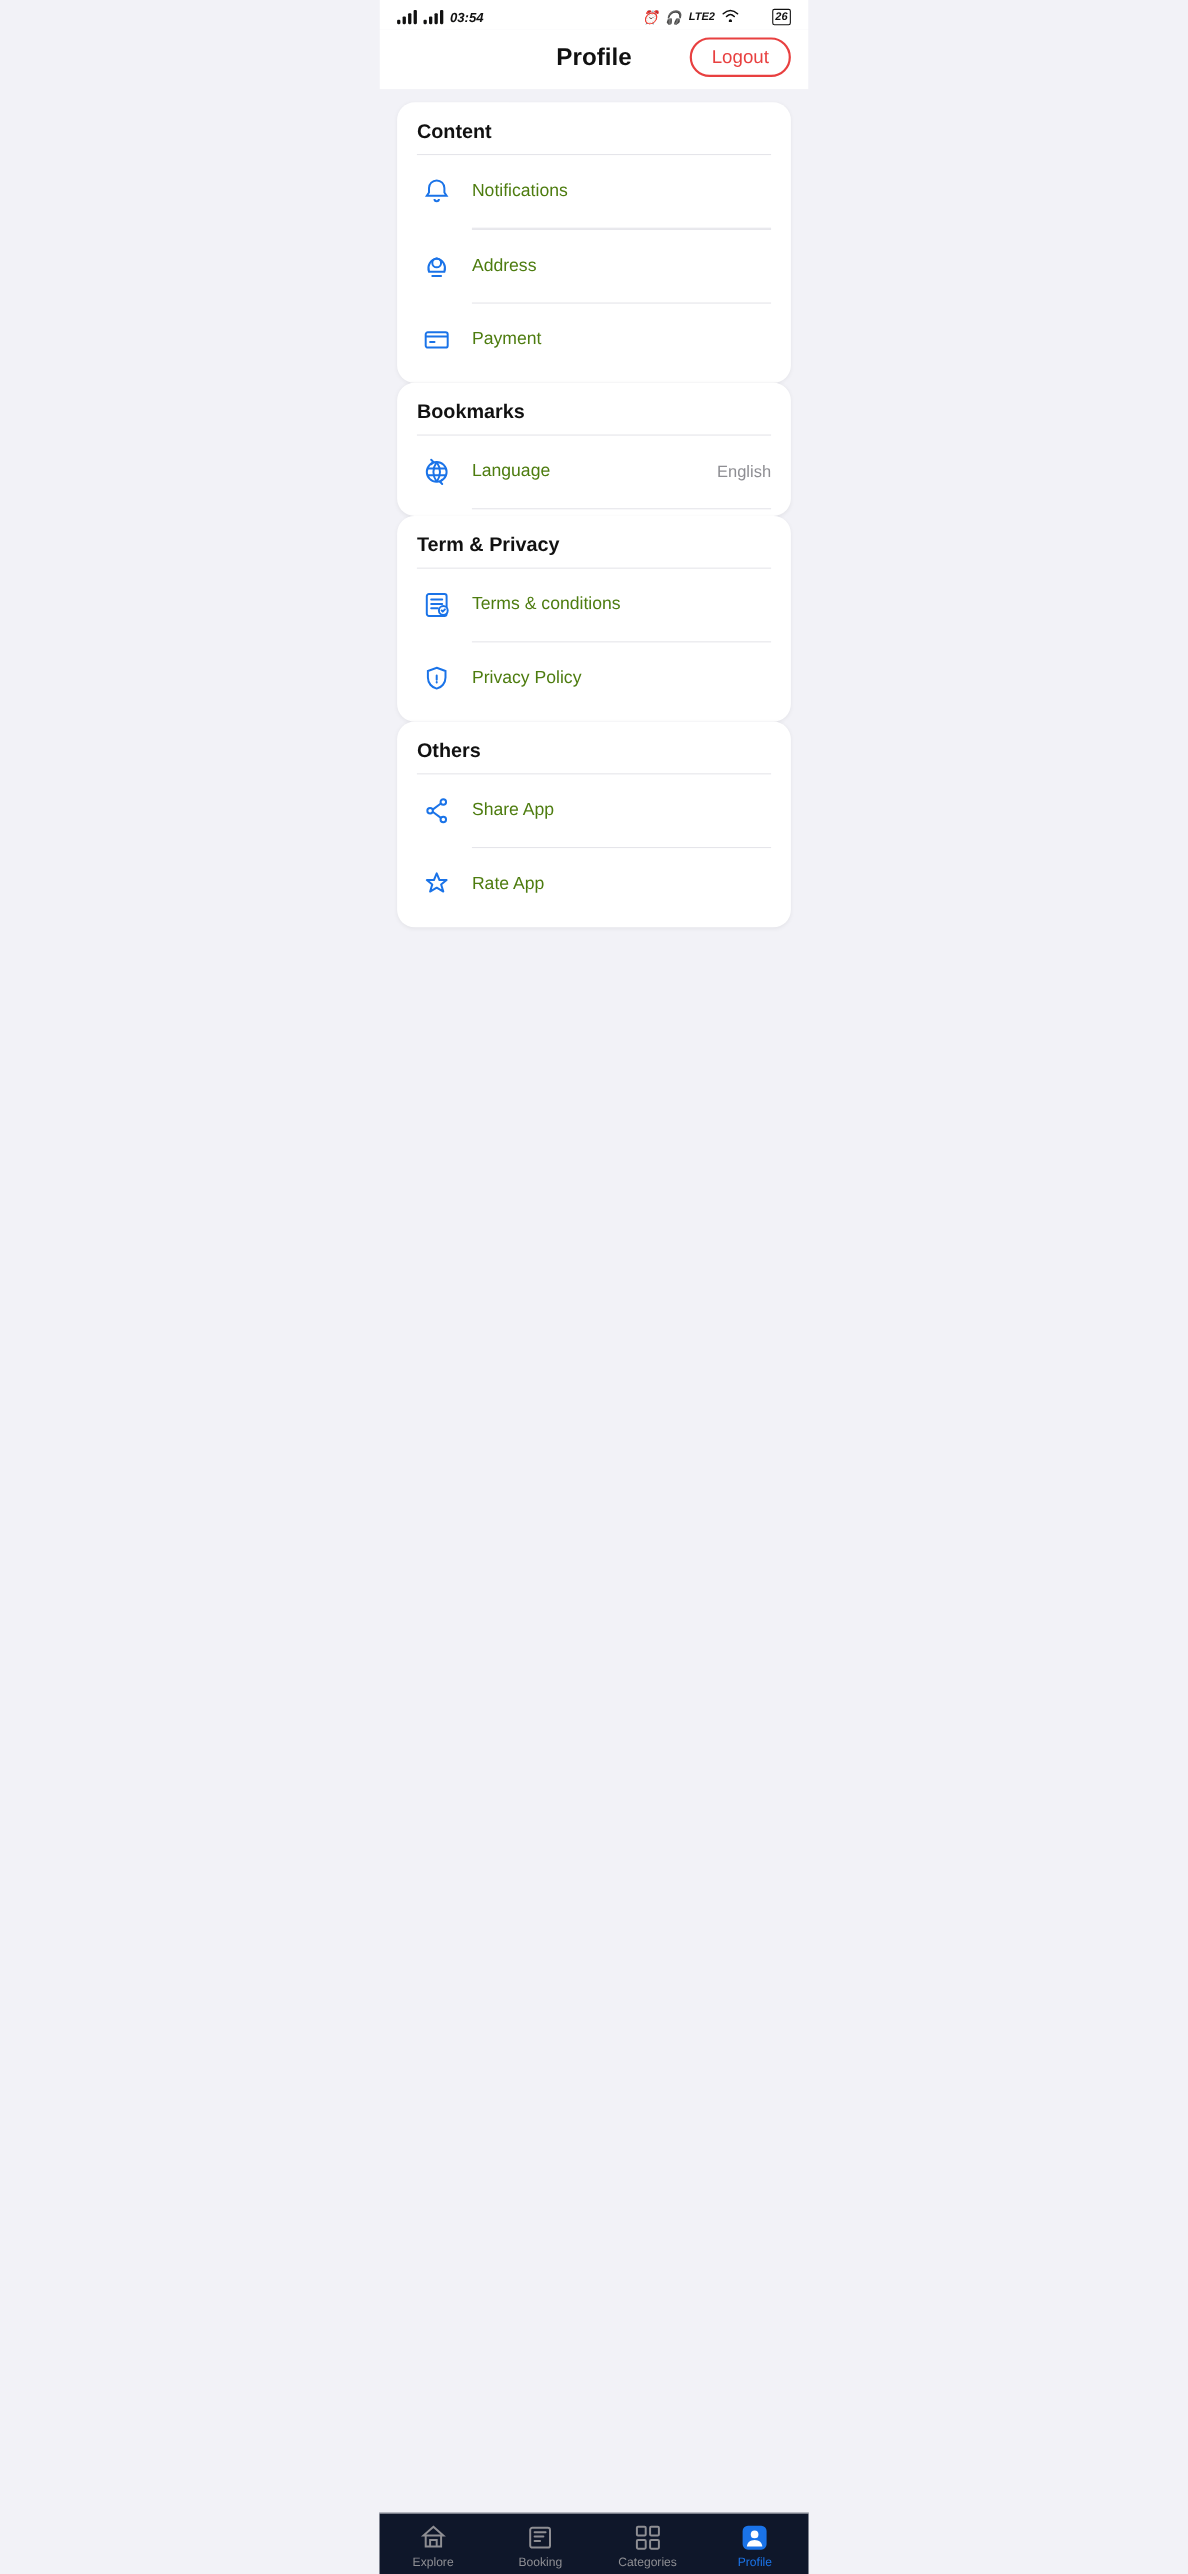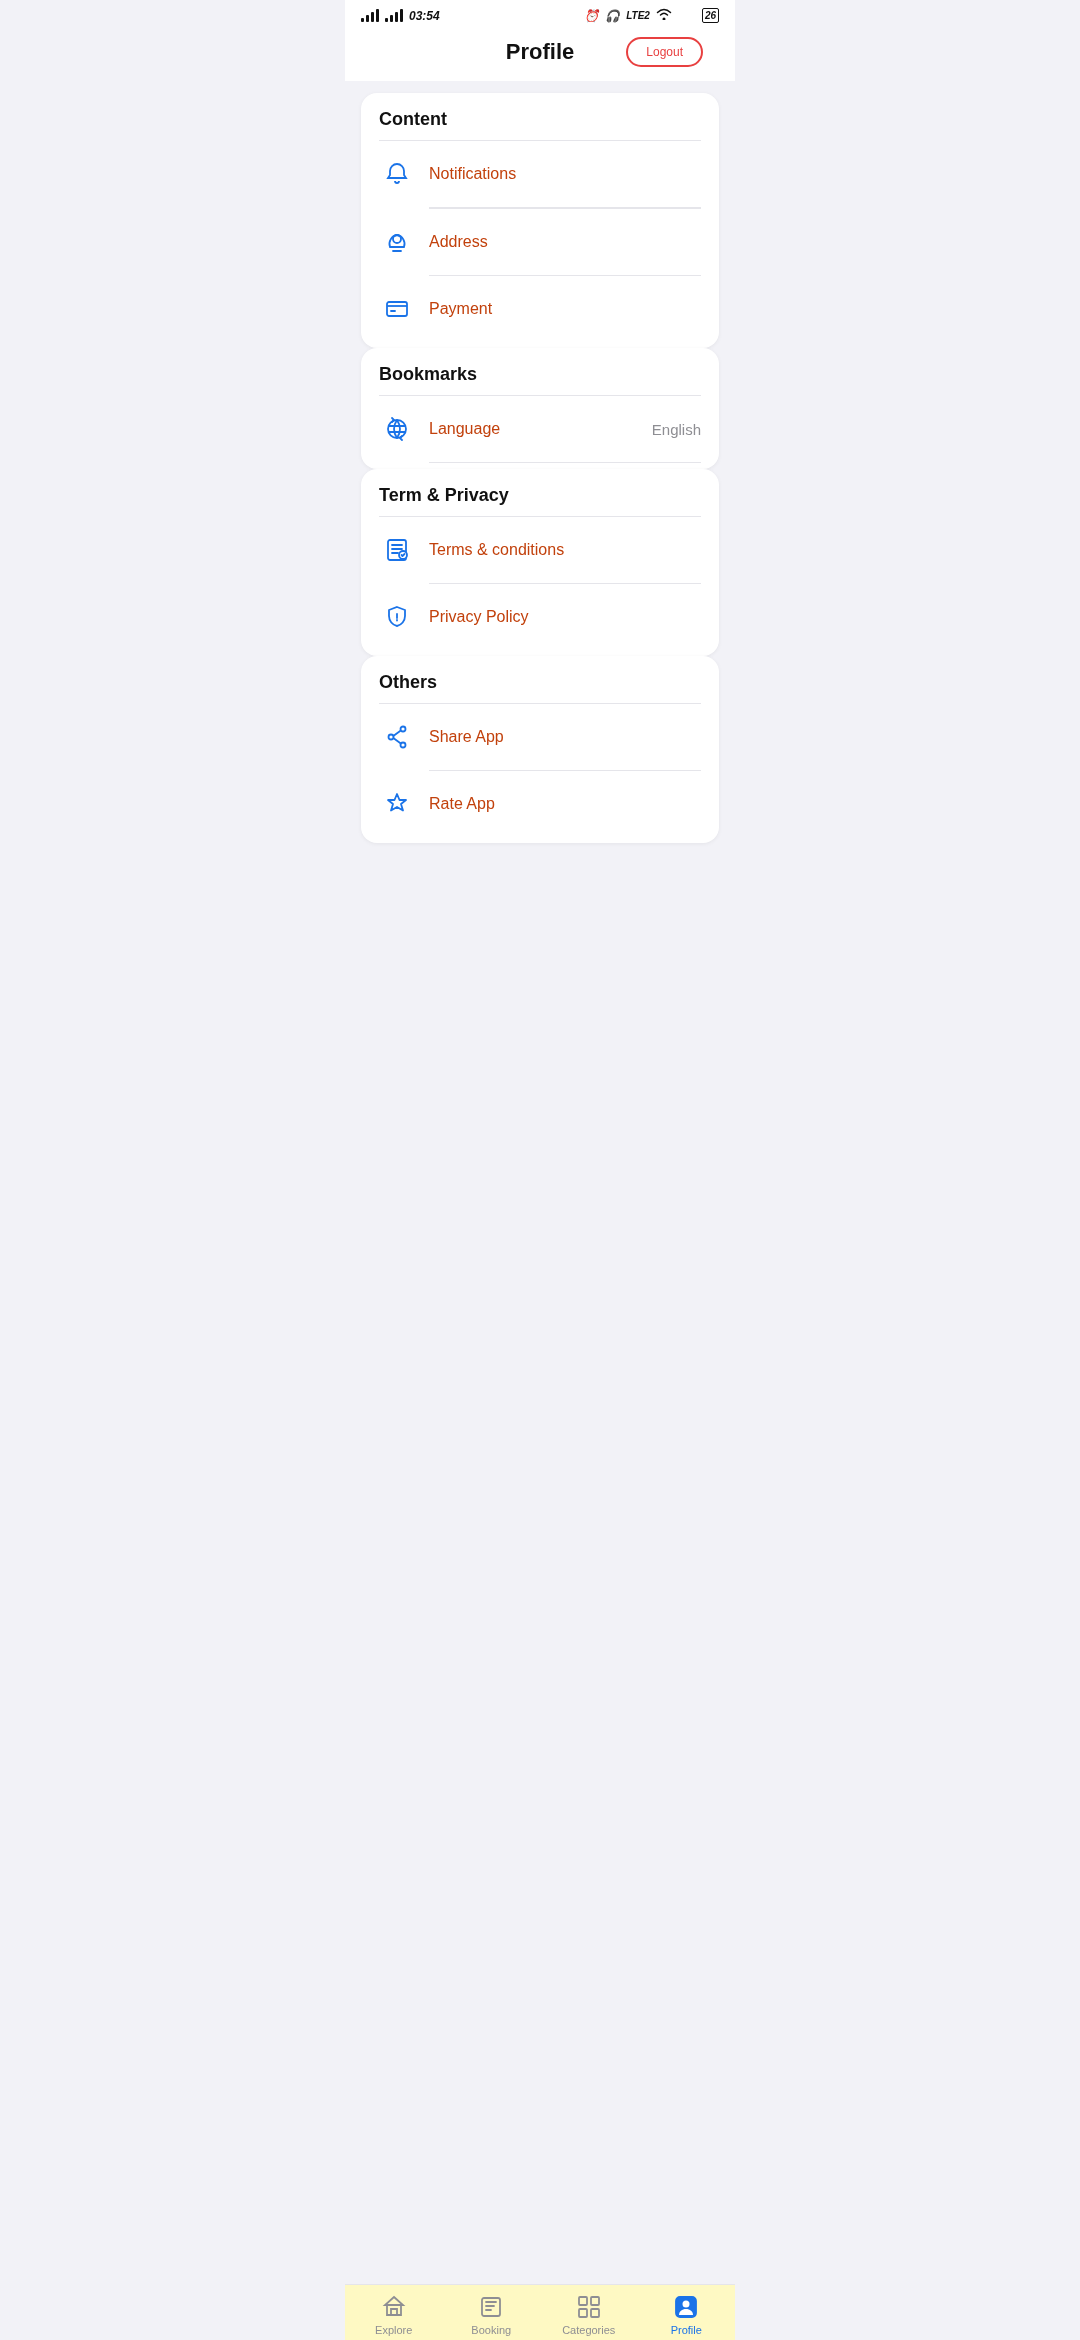--- a/index.html
+++ b/index.html
@@ -70,27 +70,27 @@
       padding: 12px 16px 16px;
       position: relative;
     }
     .header-title {
       font-size: 22px;
       font-weight: 600;
       color: #111;
     }
     .logout-btn {
       position: absolute;
-      right: 32px;
+      right: 16px;
       border: 2px solid #e84040;
       border-radius: 24px;
       padding: 6px 18px;
       background: transparent;
       color: #e84040;
-      font-size: 12px;
+      font-size: 17px;
       font-weight: 500;
       cursor: pointer;
     }
 
     
     .scroll-area {
       padding: 12px 16px;
       display: flex;
       flex-direction: column;
       padding-bottom: 80px;
@@ -134,21 +134,21 @@
       flex-shrink: 0;
     }
 
     .menu-icon svg {
       width: 26px;
       height: 26px;
     }
 
     .menu-label {
       font-size: 16px;
-      color: #c2410c;
+      color: #4d7c0f;
       flex: 1;
     }
 
     .menu-value {
       font-size: 15px;
       color: #8e8e93;
     }
 
     
     .toggle {
@@ -172,21 +172,21 @@
       transition: left 0.2s;
     }
 
     
     .bottom-nav {
       position: fixed;
       bottom: 0;
       left: 50%;
       transform: translateX(-50%);
       width: 390px;
-      background: #fef9c3;
+      background: #0f172a;
       border-top: 1px solid #e5e5ea;
       display: flex;
       justify-content: space-around;
       padding: 8px 0 4px;
     }
 
     .nav-item {
       display: flex;
       flex-direction: column;
       align-items: center;

